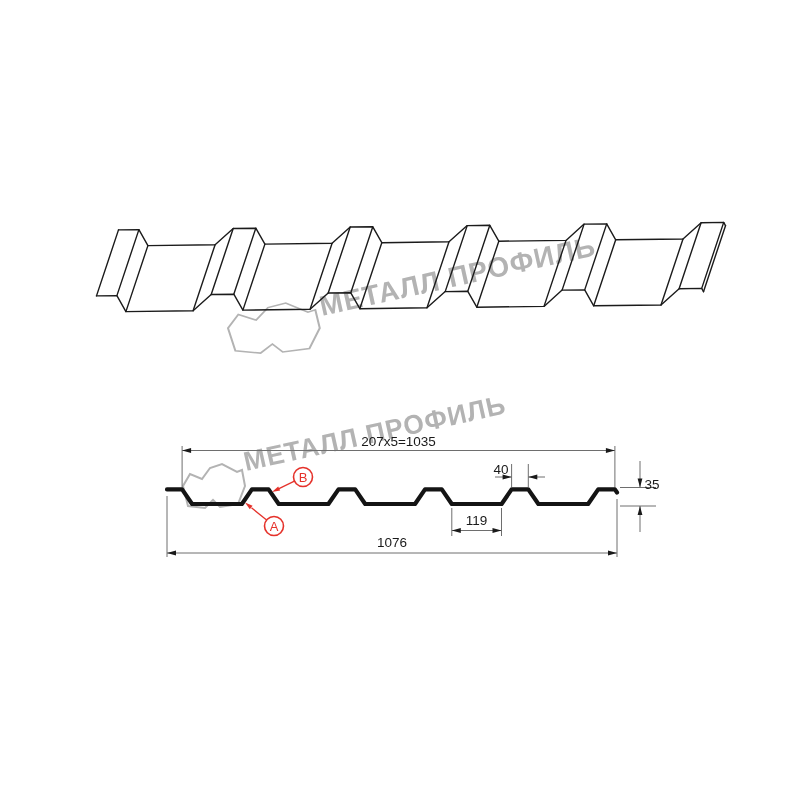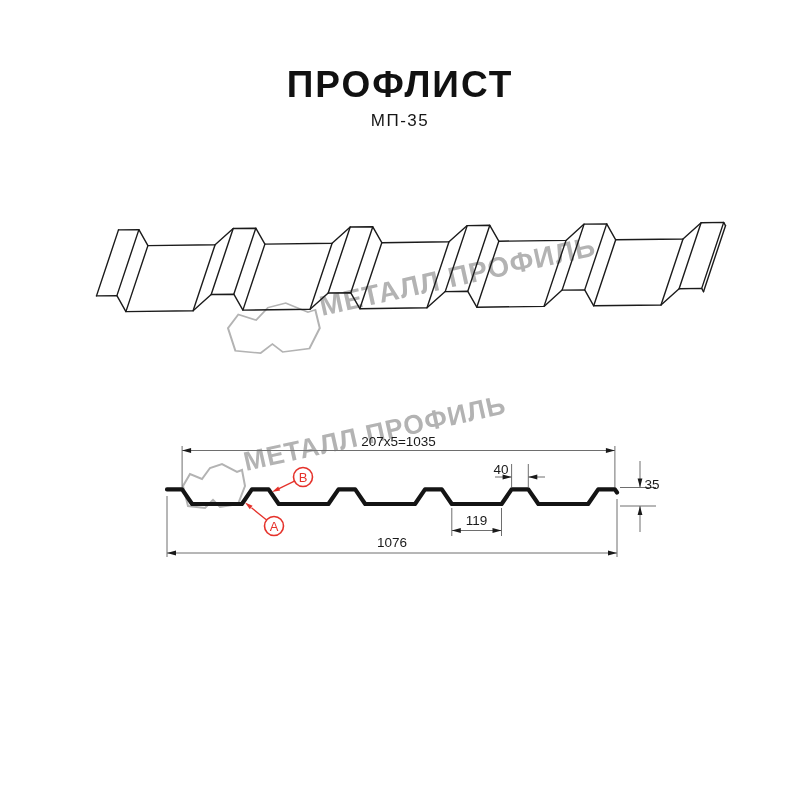--- a/index.html
+++ b/index.html
@@ -14,22 +14,20 @@
   svg{position:absolute;left:0;top:0;}
   .dimtxt{font-family:"Liberation Sans",sans-serif;font-size:13.5px;fill:#1a1a1a;}
   .mktxt{font-family:"Liberation Sans",sans-serif;font-size:13px;}
   .wmtxt{font-family:"Liberation Sans",sans-serif;font-weight:700;letter-spacing:1px;}
 </style>
 </head>
 <body>
 
 <div id="page">
 
-  <div class="title">ПРОФЛИСТ</div>
-  <div class="subtitle">МП-35</div>
 
   <svg width="800" height="800" viewBox="0 0 800 800">
 
     <g stroke="none">
       <path d="M5 42 L0 22 L7 10 L19 15 L27 4 L39 0 L54 8 L59 6 L62 22 L55 40 L37 43 L30 36 L22 44 Z" transform="translate(228,303) scale(1.48,1.14)" fill="none" stroke="#b3b3b3" stroke-width="1.4"></path>
       <text class="wmtxt" transform="translate(322,316) rotate(-12.5)" font-size="28" fill="#b3b3b3" textLength="282" lengthAdjust="spacingAndGlyphs">МЕТАЛЛ ПРОФИЛЬ</text>
       <path d="M5 42 L0 22 L7 10 L19 15 L27 4 L39 0 L54 8 L59 6 L62 22 L55 40 L37 43 L30 36 L22 44 Z" transform="translate(183,464)" fill="none" stroke="#b3b3b3" stroke-width="2"></path>
       <text class="wmtxt" transform="translate(246,471) rotate(-12.5)" font-size="27" fill="#b3b3b3" textLength="268" lengthAdjust="spacingAndGlyphs">МЕТАЛЛ ПРОФИЛЬ</text>
     </g>
 

